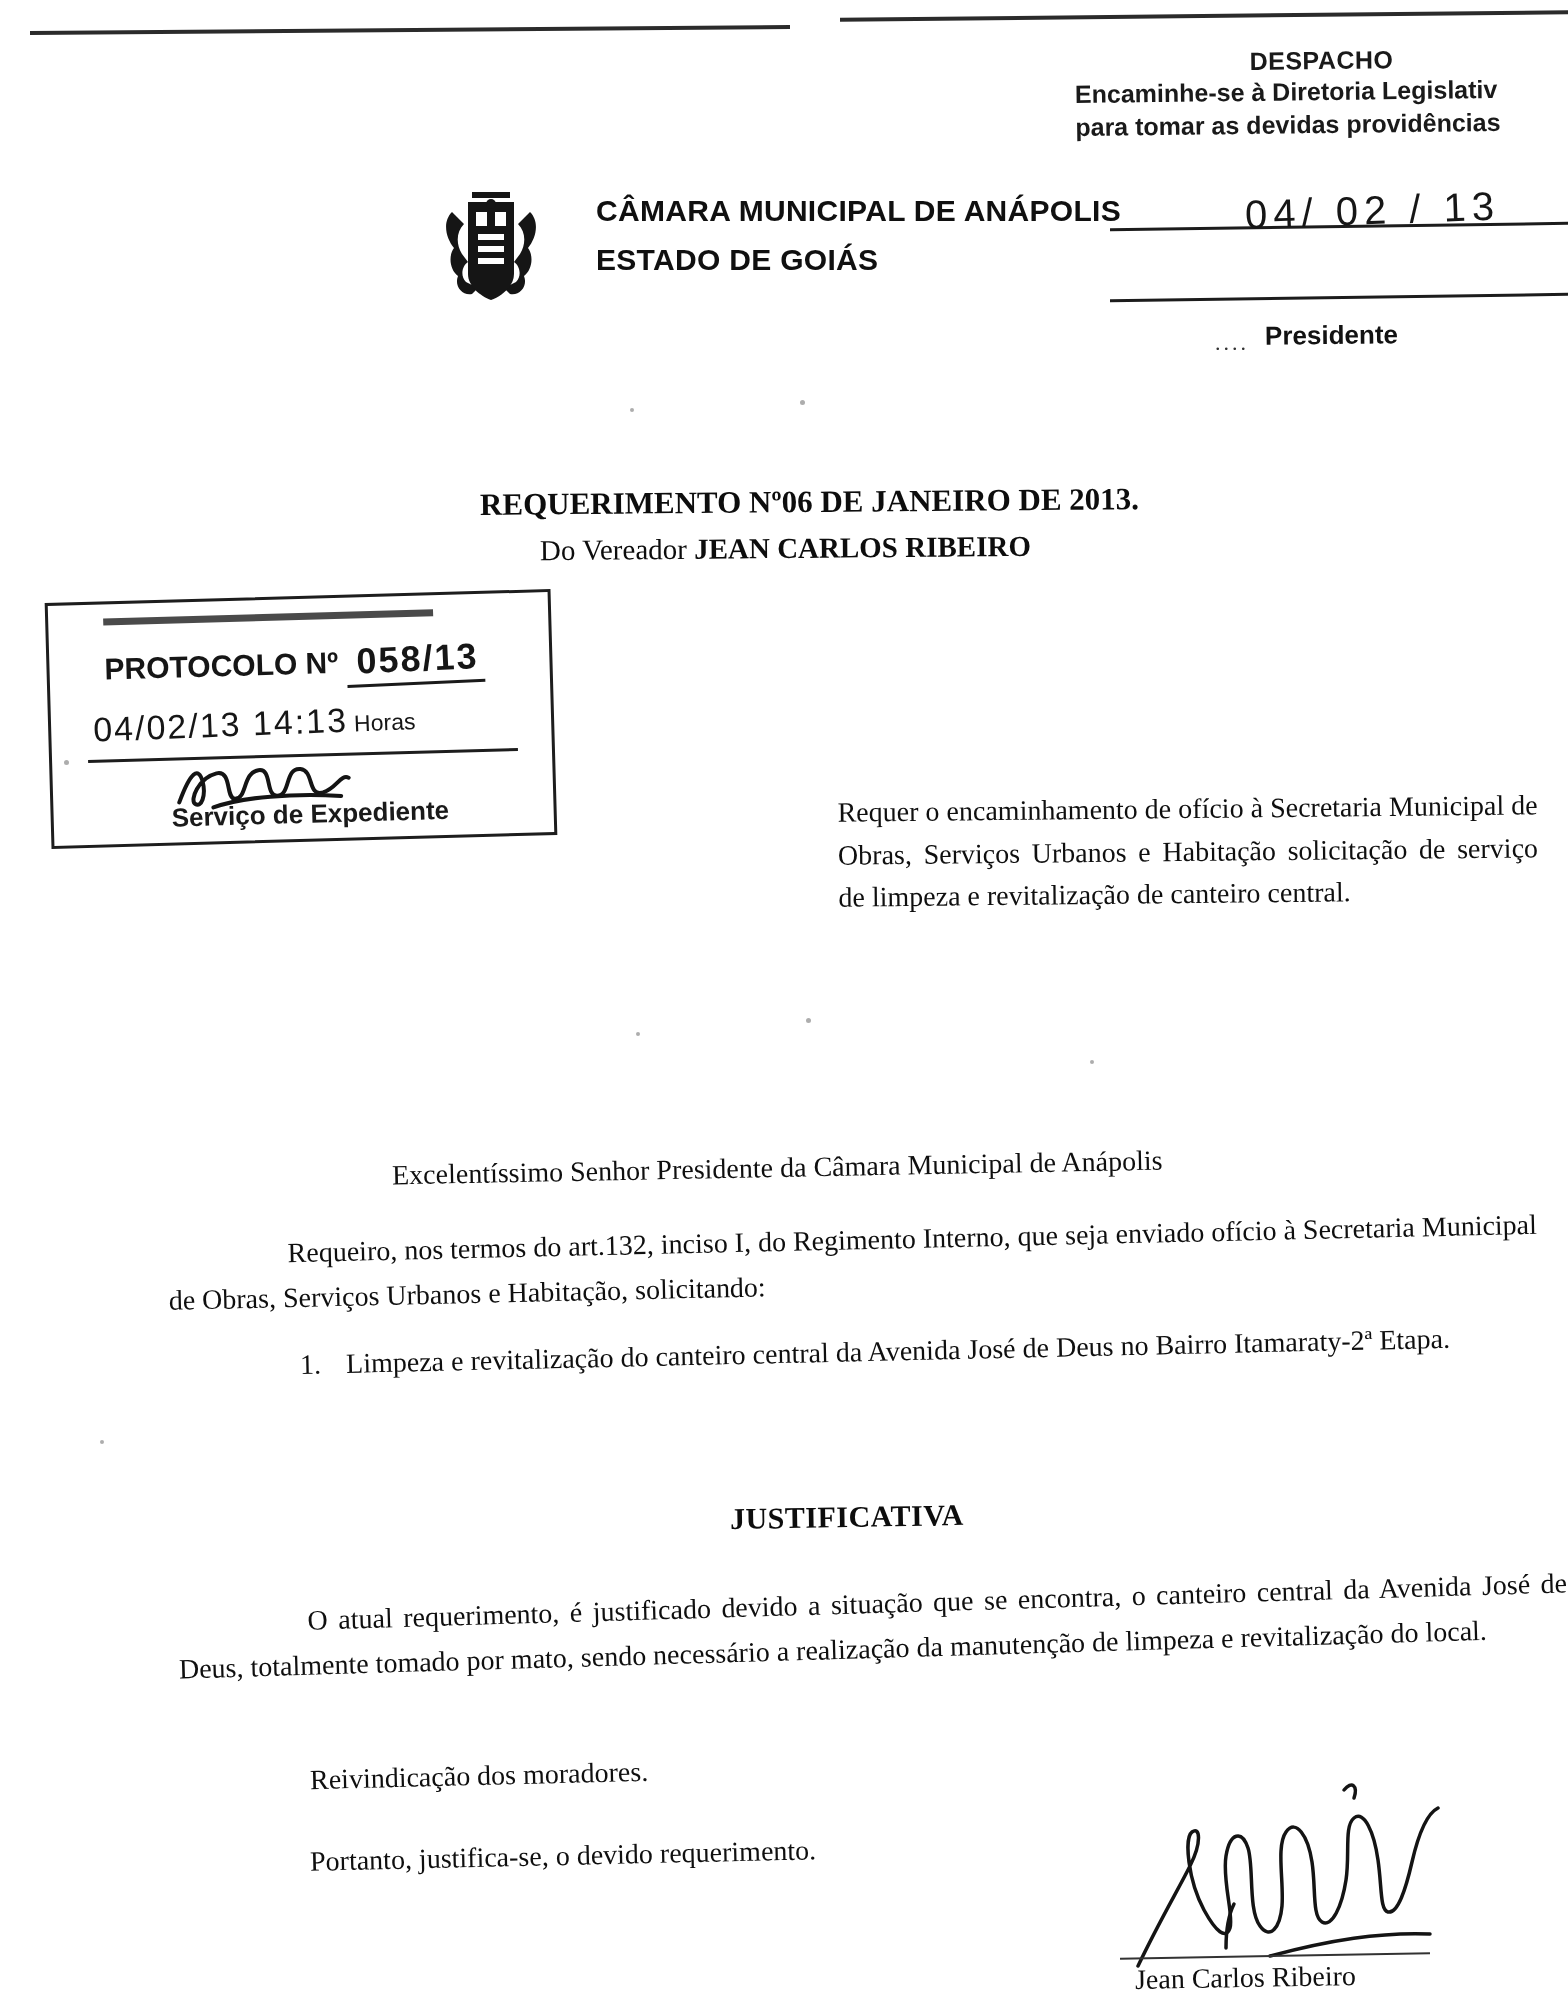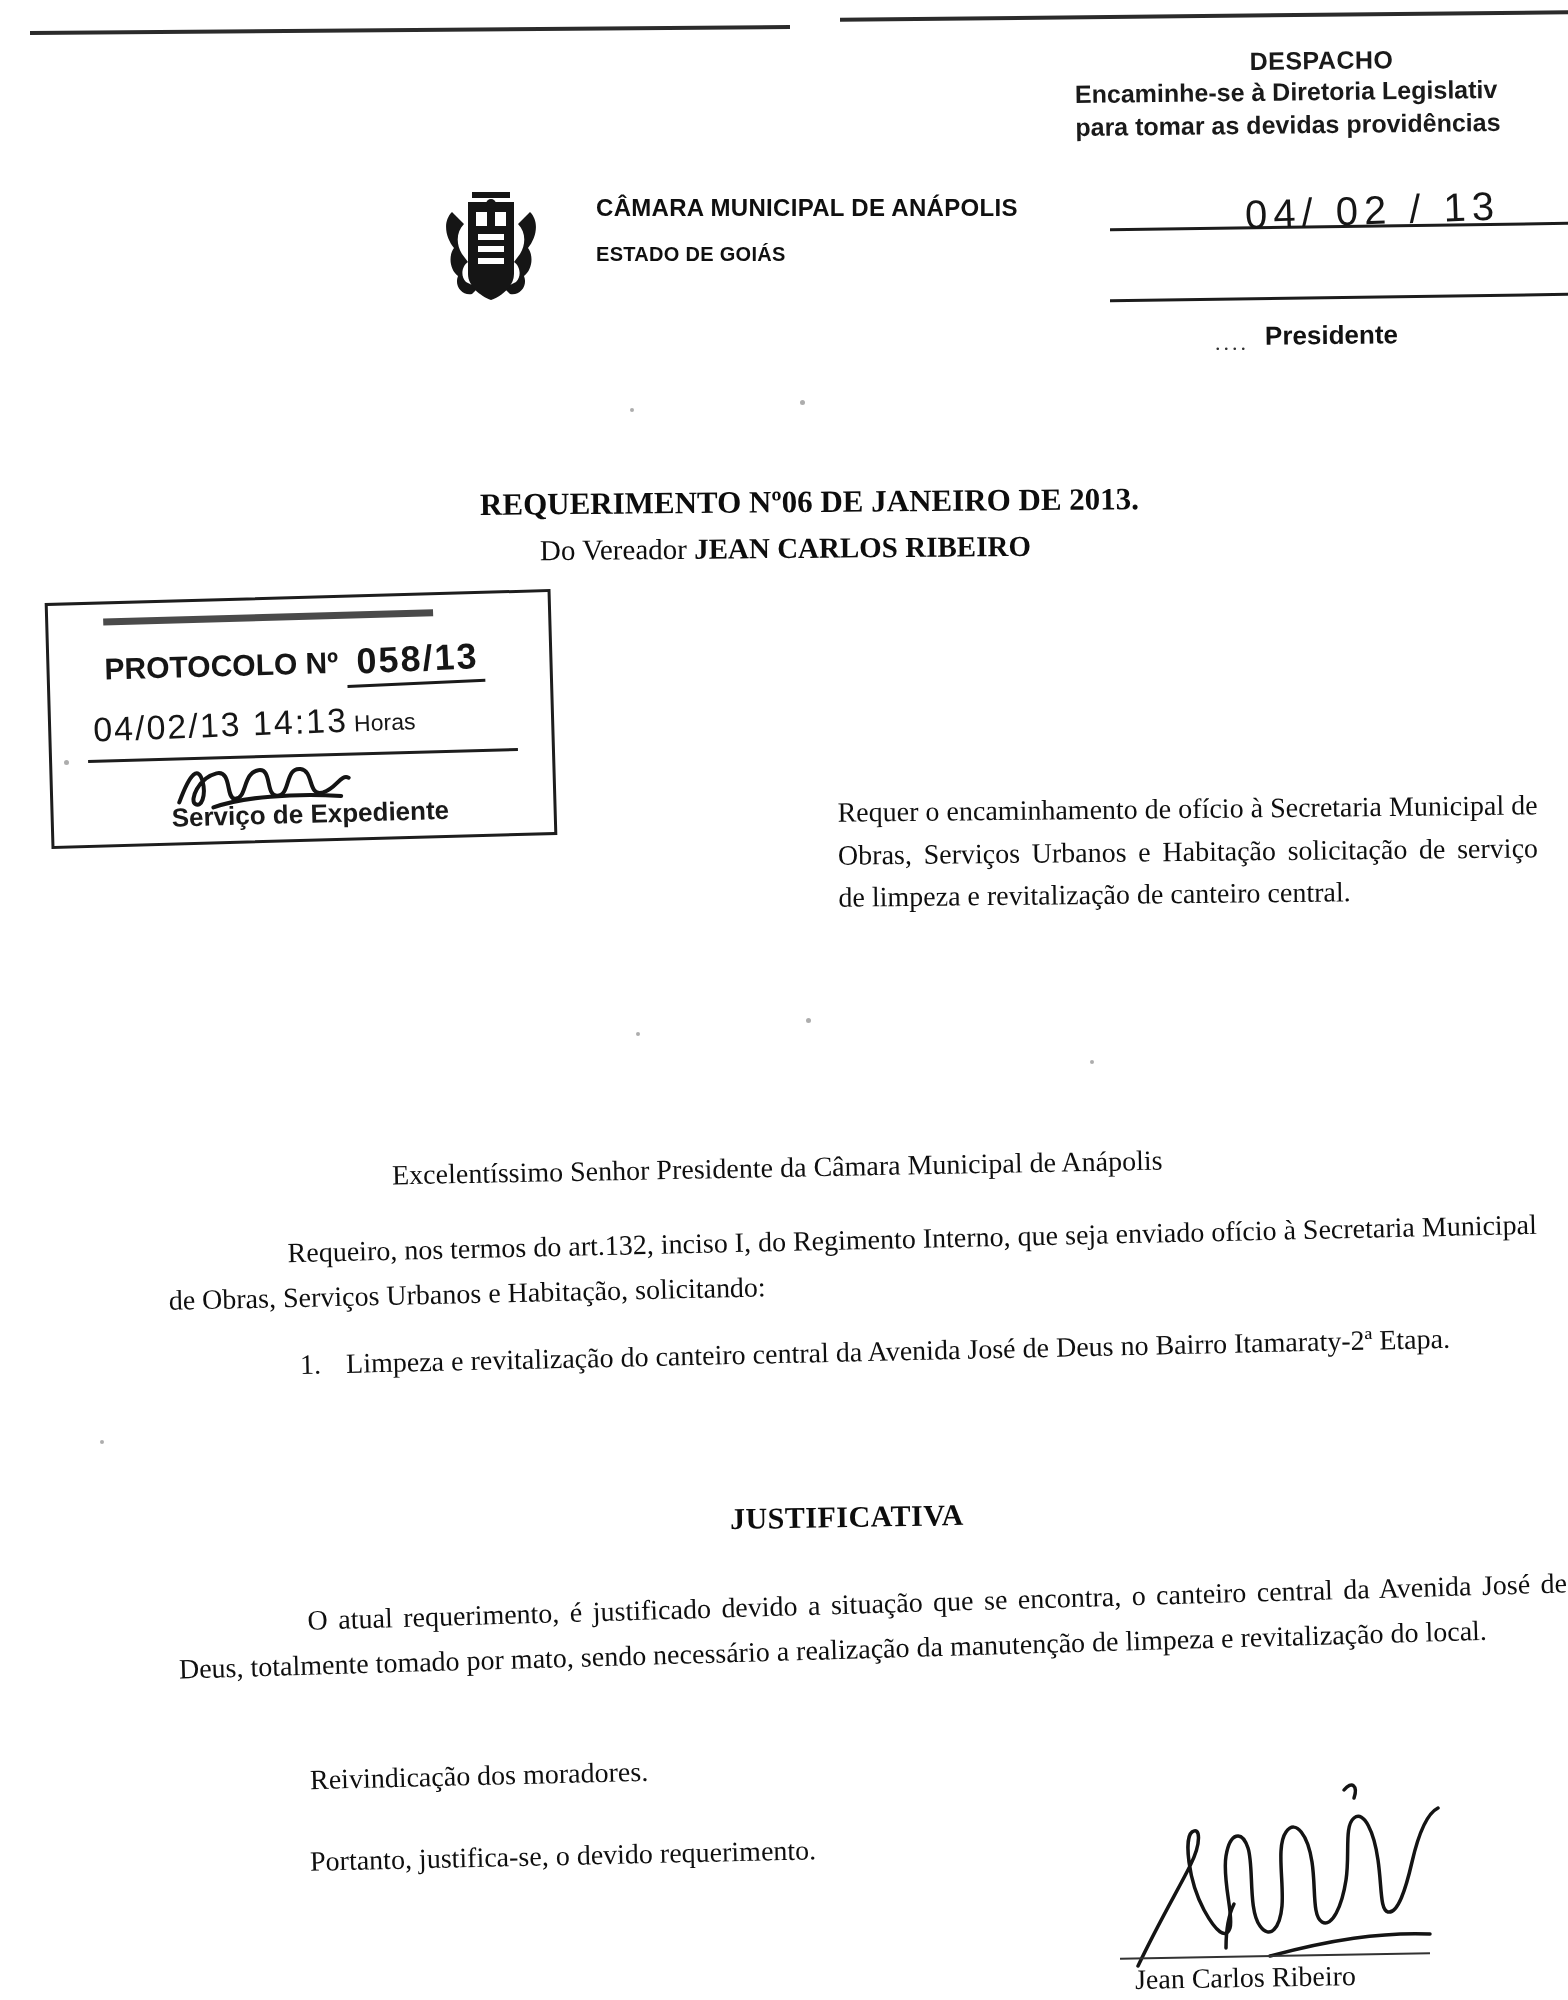--- a/index.html
+++ b/index.html
@@ -116,32 +116,32 @@
     width: 118px;
     height: 128px;
   }
   .crest svg { display:block; }
 
   .org-name {
     position: absolute;
     left: 596px;
     top: 194px;
     font-family: "Liberation Sans", sans-serif;
-    font-size: 24px;
+    font-size: 30px;
     font-weight: 700;
     letter-spacing: .3px;
     color: #101010;
     white-space: nowrap;
   }
   .org-state {
     position: absolute;
     left: 596px;
     top: 243px;
     font-family: "Liberation Sans", sans-serif;
-    font-size: 20px;
+    font-size: 30px;
     font-weight: 700;
     letter-spacing: .3px;
     color: #101010;
     white-space: nowrap;
   }
 
   
   .doc-title {
     position: absolute;
     left: 480px;

